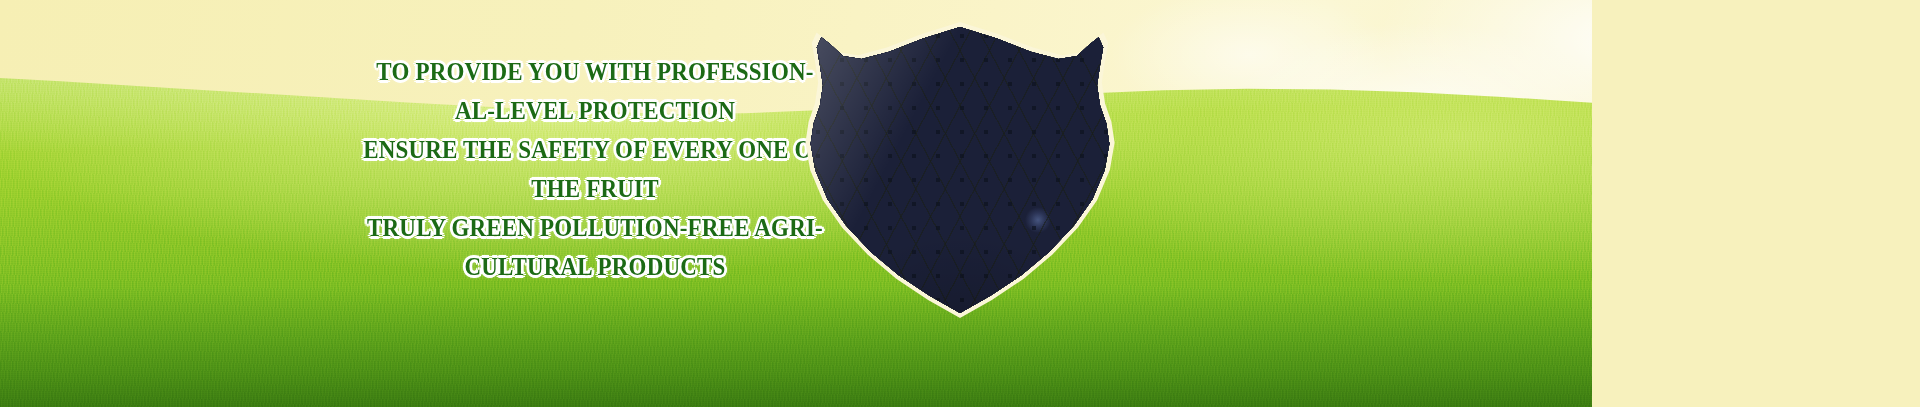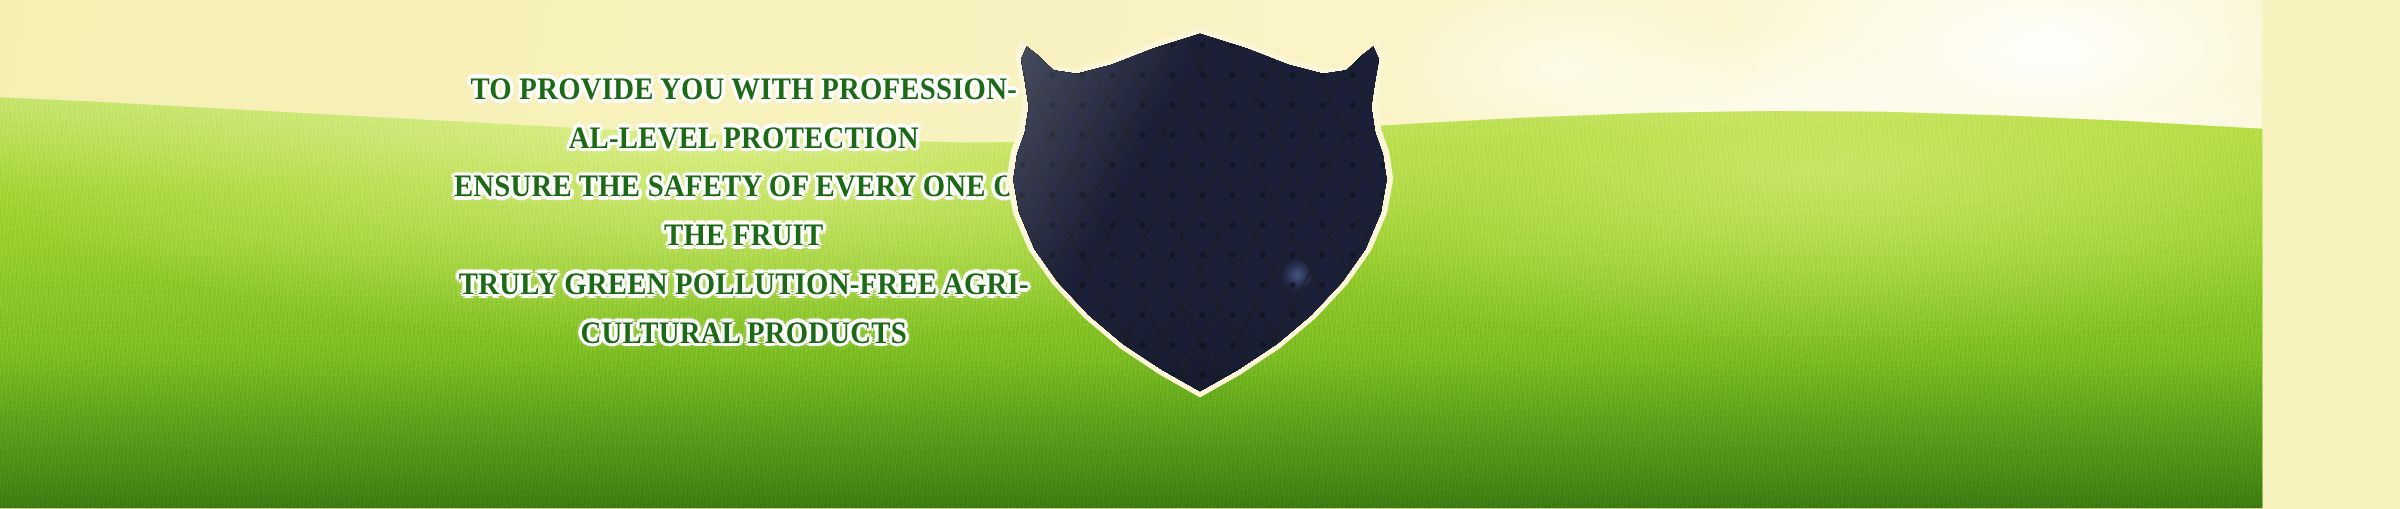--- a/index.html
+++ b/index.html
@@ -1,20 +1,20 @@
 <!DOCTYPE html>
 <html><head>
 <meta charset="utf-8">
 <style>
   * { margin:0; padding:0; box-sizing:border-box; }
   html,body { width:1920px; height:407px; overflow:hidden; }
   body { font-family:"Liberation Serif", serif; background:#f7f1bd; }
 
   #banner {
-    position:relative; width:1810px; height:407px; overflow:hidden;
+    position:relative; width:1592px; height:407px; overflow:hidden;
     background:#f8f2c0;
   }
 
   
   .sky {
     position:absolute; inset:0;
     background:
       radial-gradient(ellipse 420px 200px at 1640px 40px,  rgba(255,255,255,.92) 0%, rgba(255,255,255,0) 62%),
       radial-gradient(ellipse 300px 150px at 1420px 120px, rgba(255,255,255,.80) 0%, rgba(255,255,255,0) 65%),
       radial-gradient(ellipse 260px 120px at 1780px 150px, rgba(255,255,255,.70) 0%, rgba(255,255,255,0) 68%),

